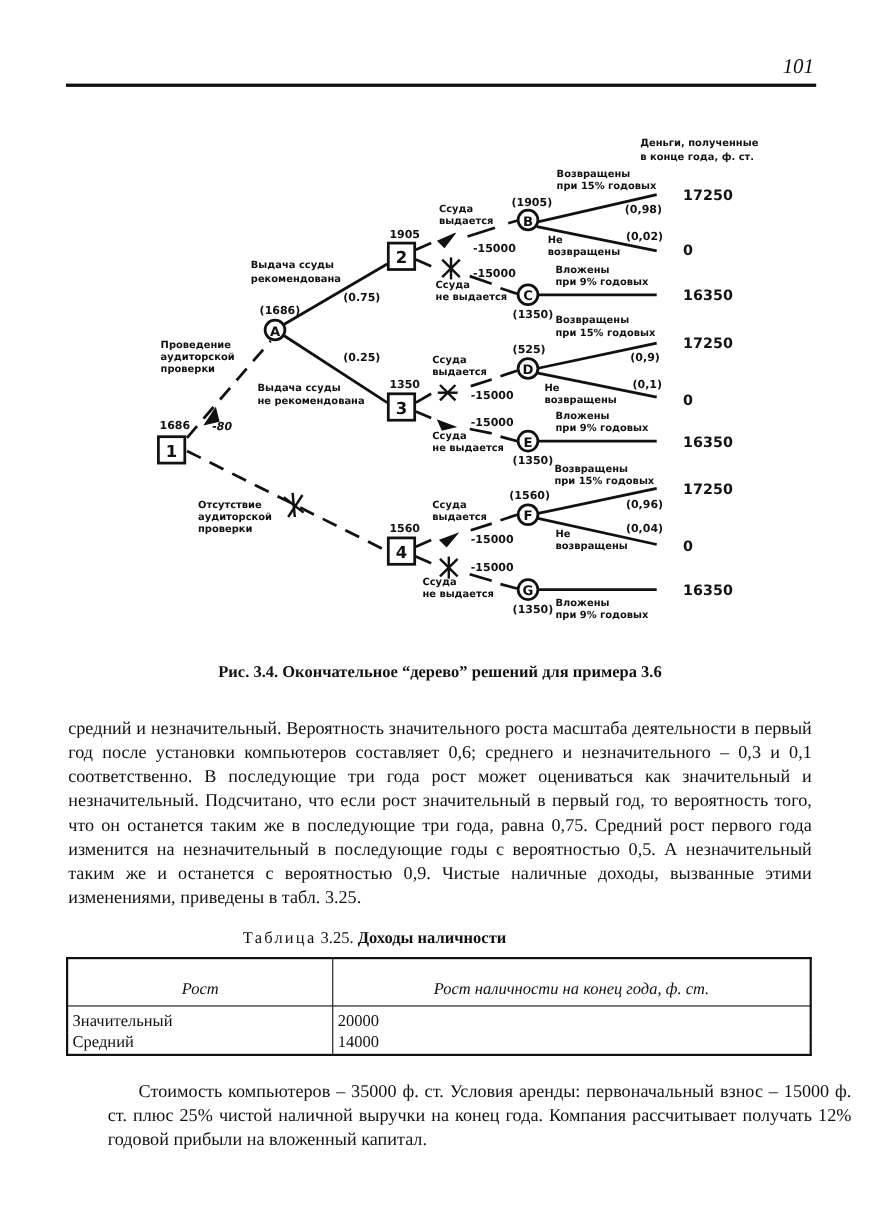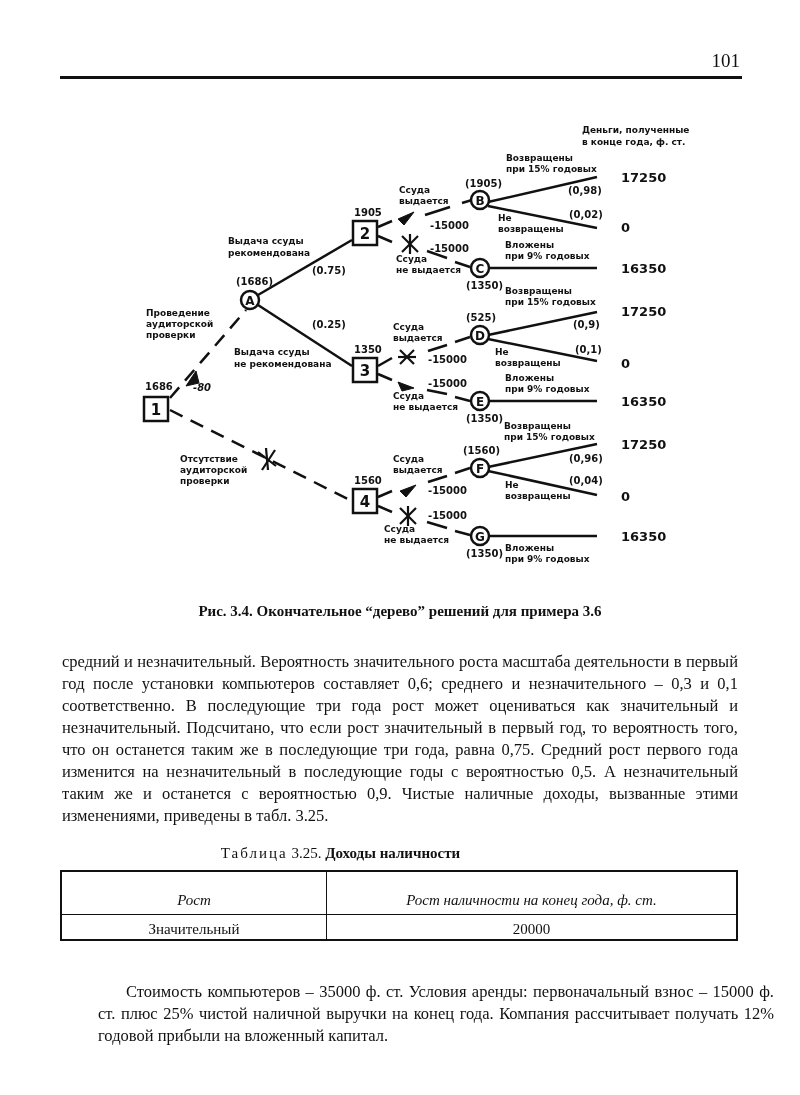--- a/index.html
+++ b/index.html
@@ -1,36 +1,36 @@
 <!DOCTYPE html>
 <html><head>
   <meta charset="utf-8">
   <style>
     html, body { margin: 0; padding: 0; background: #ffffff; }
     body { width: 800px; height: 1095px; position: relative; overflow: hidden; color: #111; }
     .header { position: absolute; left: 60px; top: 48px; width: 682px; height: 28px; border-bottom: 3px solid #111; }
     .header-title { position: absolute; left: 170px; top: 2px; font-family: "Liberation Serif", serif; font-style: italic; font-size: 19px; text-decoration: underline; }
-    .page-number { position: absolute; right: 2px; top: 2px; font-family: "Liberation Serif", serif; font-size: 19px; }
+    .page-number { position: absolute; right: 2px; top: 2px; font-family: "Liberation Serif", serif; font-size: 19px; font-style: italic; }
     svg.tree { position: absolute; left: 0; top: 110px; }
     svg.tree text { font-family: "DejaVu Sans", sans-serif; fill: #111; }
     .lbl { font-size: 9px; font-weight: bold; }
     .num { font-size: 10px; font-weight: bold; }
     .big { font-size: 13px; font-weight: bold; }
     .node-letter { font-size: 12px; font-weight: bold; }
     .box-num { font-size: 15px; font-weight: bold; }
     .caption { position: absolute; left: 0; width: 800px; top: 603px; text-align: center; font-family: "Liberation Serif", serif; font-weight: bold; font-size: 15px; }
     .para { position: absolute; left: 62px; width: 676px; font-family: "Liberation Serif", serif; font-size: 16.5px; line-height: 22px; text-align: justify; }
     .p1 { top: 651px; }
     .p2 { top: 981px; text-indent: 28px; margin-left: 36px; }
     .table-title { position: absolute; left: 0; width: 681px; top: 845px; text-align: center; font-family: "Liberation Serif", serif; font-size: 15px; }
     .table-title .spaced { letter-spacing: 2px; }
     .table-title b { font-weight: bold; }
     table.income { position: absolute; left: 60px; top: 870px; width: 678px; border-collapse: collapse; font-family: "Liberation Serif", serif; font-size: 15px; border: 2px solid #111; }
     table.income th { font-style: italic; font-weight: normal; border-bottom: 1.5px solid #111; padding: 20px 0 5px; text-align: center; }
-    table.income td { text-align: center; padding: 1px 16px; }
+    table.income td { padding: 1px 4px; }
     table.income th:first-child, table.income td:first-child { width: 232px; border-right: 1.5px solid #111; }
     table.income tr.first td { padding-top: 6px; }
     table.income tr.last td { padding-bottom: 6px; }
   </style>
 </head>
 <body>
 
 <div class="header">
   <span class="page-number">101</span>
 </div>
@@ -249,16 +249,20 @@
     <tr>
       <th>Рост</th>
       <th>Рост наличности на конец года, ф. ст.</th>
     </tr>
   </thead>
   <tbody>
     <tr class="first">
       <td>Значительный</td>
       <td>20000</td>
     </tr>
+    <tr>
+      <td>Средний</td>
+      <td>14000</td>
+    </tr>
   </tbody>
 </table>
 
 <div class="para p2">Стоимость компьютеров – 35000 ф. ст. Условия аренды: первоначальный взнос – 15000 ф. ст. плюс 25% чистой наличной выручки на конец года. Компания рассчитывает получать 12% годовой прибыли на вложенный капитал.</div>
 
 </body></html>

